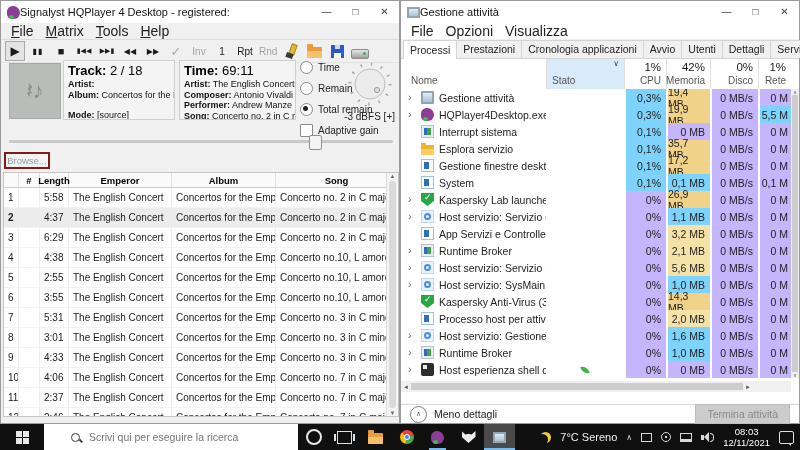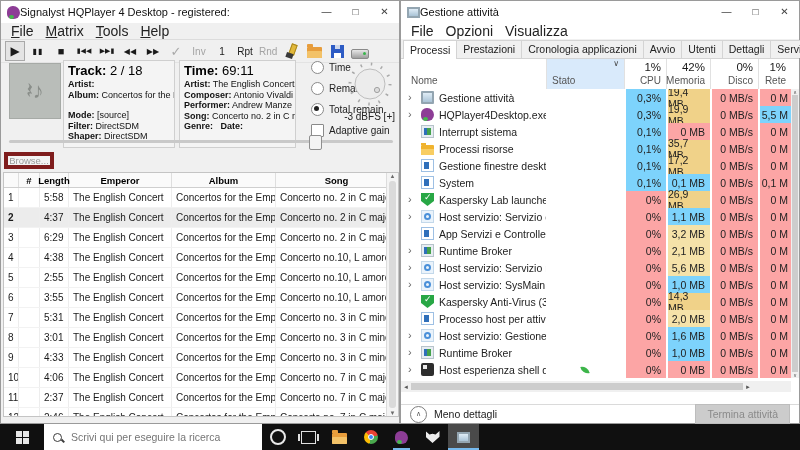--- a/index.html
+++ b/index.html
@@ -37,40 +37,40 @@
   .i-folderbig::before{content:"";position:absolute;top:-3px;left:0;width:6px;height:3px;background:#e79d3c;border-radius:1px 1px 0 0}
   .i-folderbig::after{content:"";position:absolute;left:0;bottom:0;width:100%;height:7px;background:#f3c268;border-radius:1px}
   .i-save{width:13px;height:13px;background:#2d5bc4;position:relative}
   .i-save::before{content:"";position:absolute;left:3px;bottom:0;width:7px;height:5px;background:#fff}
   .i-save::after{content:"";position:absolute;left:4px;top:0;width:5px;height:4px;background:#cfd8ea}
   .i-device{width:16px;height:8px;background:linear-gradient(#e6e6e6,#9f9f9f);border:1px solid #8a8a8a;border-radius:2px;position:relative;margin-top:5px}
   .i-device::after{content:"";position:absolute;right:2px;top:2px;width:3px;height:3px;background:#37b54a;border-radius:50%}
   
   .art{position:absolute;left:8px;top:62px;width:50px;height:54px;background:#b9bdb9;border:1px solid #a6aaa6;
        display:flex;align-items:center;justify-content:center;color:#898d89;font-size:22px}
-  .ibox{position:absolute;top:59px;height:88px;background:#f4f4f4;border:1px solid #cfcfcf;box-sizing:border-box;
+  .ibox{position:absolute;top:59px;height:60px;background:#f4f4f4;border:1px solid #cfcfcf;box-sizing:border-box;
         padding:2px 4px;overflow:hidden;white-space:nowrap}
   #trackbox{left:62px;width:112px}
   #timebox{left:178px;width:117px}
   .ln{font-size:9px;line-height:10.5px;color:#111}
   .ln b{font-weight:bold}
   .bigln{font-size:13px;line-height:15px;color:#000;margin-bottom:1px}
-  .opts{position:absolute;left:310px;top:60px;width:92px}
+  .opts{position:absolute;left:299px;top:60px;width:92px}
   .opt{display:flex;align-items:center;gap:5px;height:12px;margin-bottom:9px;font-size:10px;color:#222}
   .opt .bx{width:11px;height:11px;border:1px solid #8a8a8a;background:#fff;border-radius:50%;position:relative;flex:none}
   .opt.checkbox .bx{border-radius:1px}
   .opt.sel .bx::after{content:"";position:absolute;left:2px;top:2px;width:5px;height:5px;border-radius:50%;background:#222}
   .dbfs{position:absolute;left:318px;top:110px;width:76px;text-align:right;font-size:10px;color:#222}
   .knob{position:absolute;left:344px;top:58px}
   .seek{position:absolute;left:8px;top:139px;width:384px;height:3px;background:#c9c9c9;border-radius:2px}
   .seek .handle{position:absolute;left:300px;top:-5px;width:11px;height:13px;background:#f4f4f4;border:1px solid #8f8f8f;border-radius:2px}
   .srcrow{position:absolute;left:3px;top:151px;width:394px;height:17px;display:flex;gap:4px}
   .combo{flex:1;background:#f1f1f1;border:1px solid #c6c6c6;display:flex;align-items:center;padding:0 4px;font-size:10px;color:#8f8f8f}
   .combo .arr{margin-left:auto;color:#8f8f8f;font-size:8px}
-  .browse{width:42px;background:#f3f3f3;border:4px solid #7f1d1d;font-size:9.5px;color:#9a9a9a;display:flex;align-items:center;justify-content:center}
+  .browse{width:42px;background:#f3f3f3;border:2px solid #7f1d1d;font-size:9.5px;color:#9a9a9a;display:flex;align-items:center;justify-content:center}
   
   .plist{position:absolute;left:2px;top:171px;width:396px;height:245px;background:#fff;border:1px solid #c4c4c4;box-sizing:border-box;overflow:hidden}
   .prow-h,.plrow{display:flex;width:100%}
   .prow-h{height:14px;background:#fafafa;border-bottom:1px solid #cfcfcf;font-weight:bold;font-size:9.5px;align-items:center}
   .prow-h>div{border-right:1px solid #dedede;height:100%;display:flex;align-items:center;justify-content:center;box-sizing:border-box}
   .plrow{height:19px;font-size:10px;color:#1a1a1a;align-items:center;border-bottom:1px solid #f2f2f2}
   .plrow>div{border-right:1px solid #ededed;height:100%;display:flex;align-items:center;box-sizing:border-box;padding-left:4px;overflow:hidden;white-space:nowrap}
   .plrow.current{background:#ececec}
   .plrow.current .cnum{font-weight:bold}
   .cnum{width:15px;flex:none}
@@ -94,21 +94,21 @@
   .h-col .pct{font-size:11.5px;color:#1a1a1a}
   .h-col .cn{color:#555}
   .w-cpu{width:42px}.w-mem{width:44px}.w-dsk{width:48px}.w-net{width:33px}
   .tmrows{position:absolute;left:0;top:88px;right:8px;height:289px;overflow:hidden;background:#fff}
   .trow{display:flex;height:17px;align-items:center;font-size:10.5px;color:#222}
   .t-name{width:145px;display:flex;align-items:center;box-sizing:border-box;padding-left:7px;gap:5px;overflow:hidden;white-space:nowrap;flex:none}
   .chev{width:8px;flex:none;color:#666;font-size:11px;line-height:1}
   .t-stato{width:78px;flex:none;display:flex;justify-content:center}
   .t-num{height:17px;display:flex;align-items:center;justify-content:flex-end;box-sizing:border-box;padding-right:5px;border-left:2px solid #fff;flex:none}
   .t-num.w-net{padding-right:3px}
-  .h0{background:#fca5a5}.h1{background:#7dd3fc}.h2{background:#f5e2a9}.h3{background:#f0d289}
+  .h0{background:#c4b5fd}.h1{background:#7dd3fc}.h2{background:#f5e2a9}.h3{background:#f0d289}
   .leafy{width:8px;height:8px;background:#3db54a;border-radius:0 100% 0 100%;transform:rotate(-12deg)}
   .pi{width:13px;height:13px;position:relative;flex:none}
   .pi.tm{background:#93a5b1;border-radius:1px}
   .pi.tm::after{content:"";position:absolute;inset:2px;background:linear-gradient(#dfecf6,#a9c3d6)}
   .pi.hq{background:#8d3d96;border-radius:45% 55% 50% 40%}
   .pi.hq::after{content:"";position:absolute;left:2px;bottom:0;width:5px;height:4px;background:#46b94e;border-radius:50%}
   .pi.chip{background:#e7edf2;border:1px solid #b7c3cb;box-sizing:border-box}
   .pi.chip::after{content:"";position:absolute;inset:2px;background:linear-gradient(90deg,#2f6fba 50%,#44a24a 50%)}
   .pi.folder{background:#f0b32f;border-radius:1px;margin-top:2px;height:10px}
   .pi.folder::before{content:"";position:absolute;top:-2px;left:0;width:5px;height:2px;background:#f0b32f}
@@ -128,21 +128,21 @@
   .tmfooter{position:absolute;left:0;right:0;bottom:0;height:19px;border-top:1px solid #dadada;background:#fff;display:flex;align-items:center;padding:0 9px;box-sizing:border-box}
   .less{display:flex;align-items:center;gap:7px;font-size:10.5px;color:#222}
   .circchev{width:15px;height:15px;border:1px solid #7d7d7d;border-radius:50%;display:flex;align-items:center;justify-content:center;font-size:7px;color:#555}
   .endtask{margin-left:auto;background:#cccccc;border:1px solid #bdbdbd;color:#8a8a8a;font-size:10.5px;padding:3px 11px}
   
   .taskbar{position:absolute;left:0;top:424px;width:800px;height:26px;background:#101010;display:flex;align-items:stretch}
   .tb-btn{display:flex;align-items:center;justify-content:center;position:relative;flex:none}
   .start{width:44px}
   .winlogo{display:grid;grid-template-columns:6px 6px;grid-template-rows:6px 6px;gap:1px}
   .winlogo span{background:#e8e8e8}
-  .searchbox{width:200px;background:#fff;display:flex;align-items:center;gap:7px;padding:0 9px;flex:none}
+  .searchbox{width:200px;background:#fff;display:flex;align-items:center;gap:7px;padding:0 27px;flex:none}
   .mag{width:7px;height:7px;border:1.5px solid #3c3c3c;border-radius:50%;position:relative;flex:none}
   .mag::after{content:"";position:absolute;width:4px;height:1.5px;background:#3c3c3c;right:-4px;bottom:-1px;transform:rotate(45deg)}
   .searchbox input{border:none;outline:none;font-size:10.5px;color:#444;width:100%;font-family:"Liberation Sans",sans-serif;background:transparent}
   .tbico{width:31px}
   .runline::after{content:"";position:absolute;bottom:0;left:7px;right:7px;height:2px;background:#76b9ed}
   .tb-btn.activewin{background:#4a4a4a}
   .tb-btn.activewin::after{left:0;right:0}
   .cortana{width:12px;height:12px;border:2px solid #e8e8e8;border-radius:50%}
   .taskview{width:13px;height:11px;border:1px solid #e0e0e0;position:relative}
   .taskview::before{content:"";position:absolute;left:-4px;top:2px;width:2px;height:7px;background:#e0e0e0}
@@ -531,21 +531,21 @@
         <div class="t-num w-cpu h1">0,1%</div>
         <div class="t-num w-mem h0">0 MB</div>
         <div class="t-num w-dsk h0">0 MB/s</div>
         <div class="t-num w-net h0">0 M</div>
       </div>
 
       <div class="trow">
         <div class="t-name">
           <span class="chev"></span>
           <span class="pi folder"></span>
-          <span>Processi risorse</span>
+          <span>Esplora servizio</span>
         </div>
         <div class="t-stato">
           <span><span class="hidden"></span></span>
         </div>
         <div class="t-num w-cpu h1">0,1%</div>
         <div class="t-num w-mem h3">35,7 MB</div>
         <div class="t-num w-dsk h0">0 MB/s</div>
         <div class="t-num w-net h0">0 M</div>
       </div>
 
@@ -791,13 +791,31 @@
     </div>
   <div class="tb-btn tbico runline">
       <span class="hqlogo"></span>
     </div>
   <div class="tb-btn tbico">
       <span class="fox"></span>
     </div>
   <div class="tb-btn tbico runline activewin">
       <span class="tmlogo"></span>
     </div>
+  <div class="tray">
+    <span class="moon"></span>
+    <span class="weather"><span>7°C</span> <span>Sereno</span></span>
+    <span class="traychev">∧</span>
+    <span class="trico"></span>
+    <span class="trico round"></span>
+    <span class="net-ico"></span>
+    <span class="spk">
+        <span class="body"></span>
+        <span class="cone"></span>
+        <span class="wave"></span>
+      </span>
+    <span class="clock">
+      <div>08:03</div>
+      <div>12/11/2021</div>
+    </span>
+    <span class="bubble"></span>
+  </div>
 </div>
 
 </body></html>

